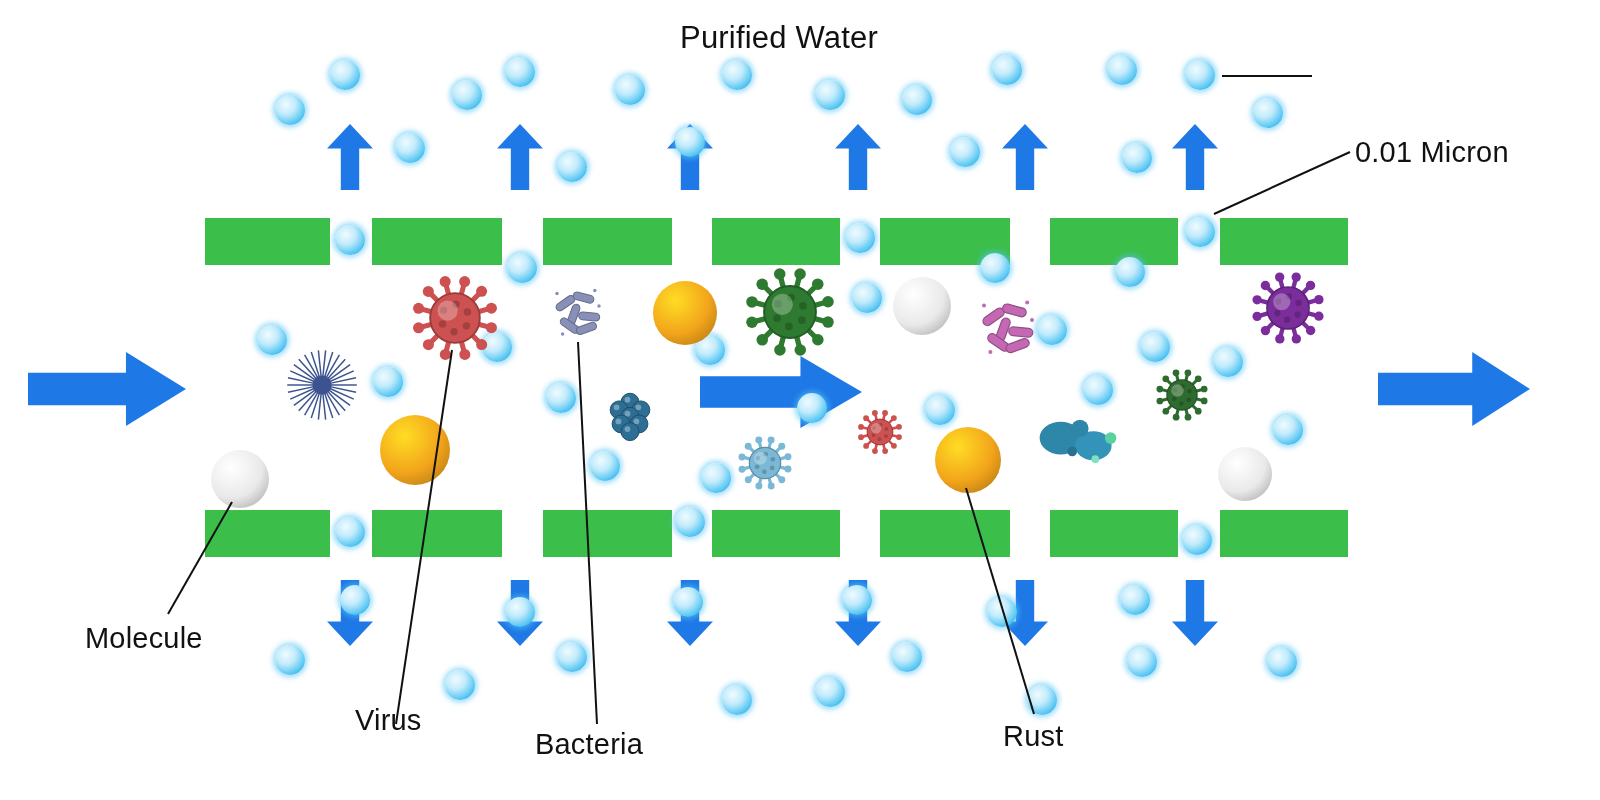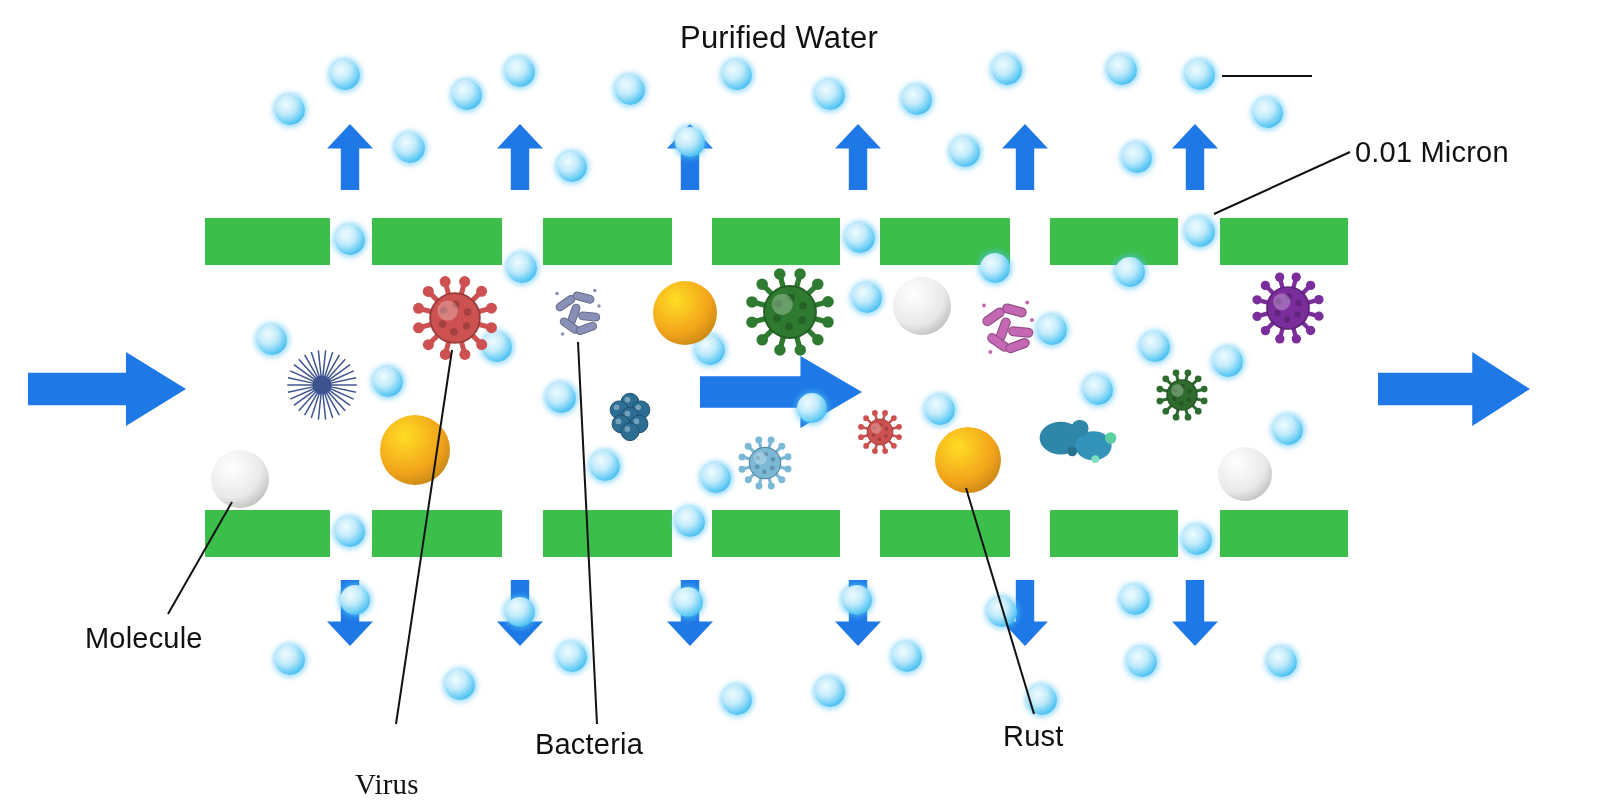--- a/index.html
+++ b/index.html
@@ -42,21 +42,21 @@
 
   <div class="label label-title" style="left:680px; top:20px;">Purified Water</div>
 
 
   <div class="label" style="left:1355px; top:136px;">0.01 Micron</div>
 
 
 
   <div class="label" style="left:85px; top:622px;">Molecule</div>
 
-  <div class="label" style="left:355px; top:768px;font-family:Liberation Serif, serif;">Virus</div>
+  <div class="label" style="left:355px; top:704px;">Virus</div>
 
   <div class="label" style="left:535px; top:728px;">Bacteria</div>
 
   <div class="label" style="left:1003px; top:720px;">Rust</div>
 <div class="membrane-seg" style="left: 205px; top: 218px; width: 125px; height: 47px; background: rgb(60, 190, 75);"></div>
     <div class="membrane-seg" style="left: 372px; top: 218px; width: 130px; height: 47px; background: rgb(60, 190, 75);"></div>
     <div class="membrane-seg" style="left: 543px; top: 218px; width: 129px; height: 47px; background: rgb(60, 190, 75);"></div>
     <div class="membrane-seg" style="left: 712px; top: 218px; width: 128px; height: 47px; background: rgb(60, 190, 75);"></div>
     <div class="membrane-seg" style="left: 880px; top: 218px; width: 130px; height: 47px; background: rgb(60, 190, 75);"></div>
     <div class="membrane-seg" style="left: 1050px; top: 218px; width: 128px; height: 47px; background: rgb(60, 190, 75);"></div>

